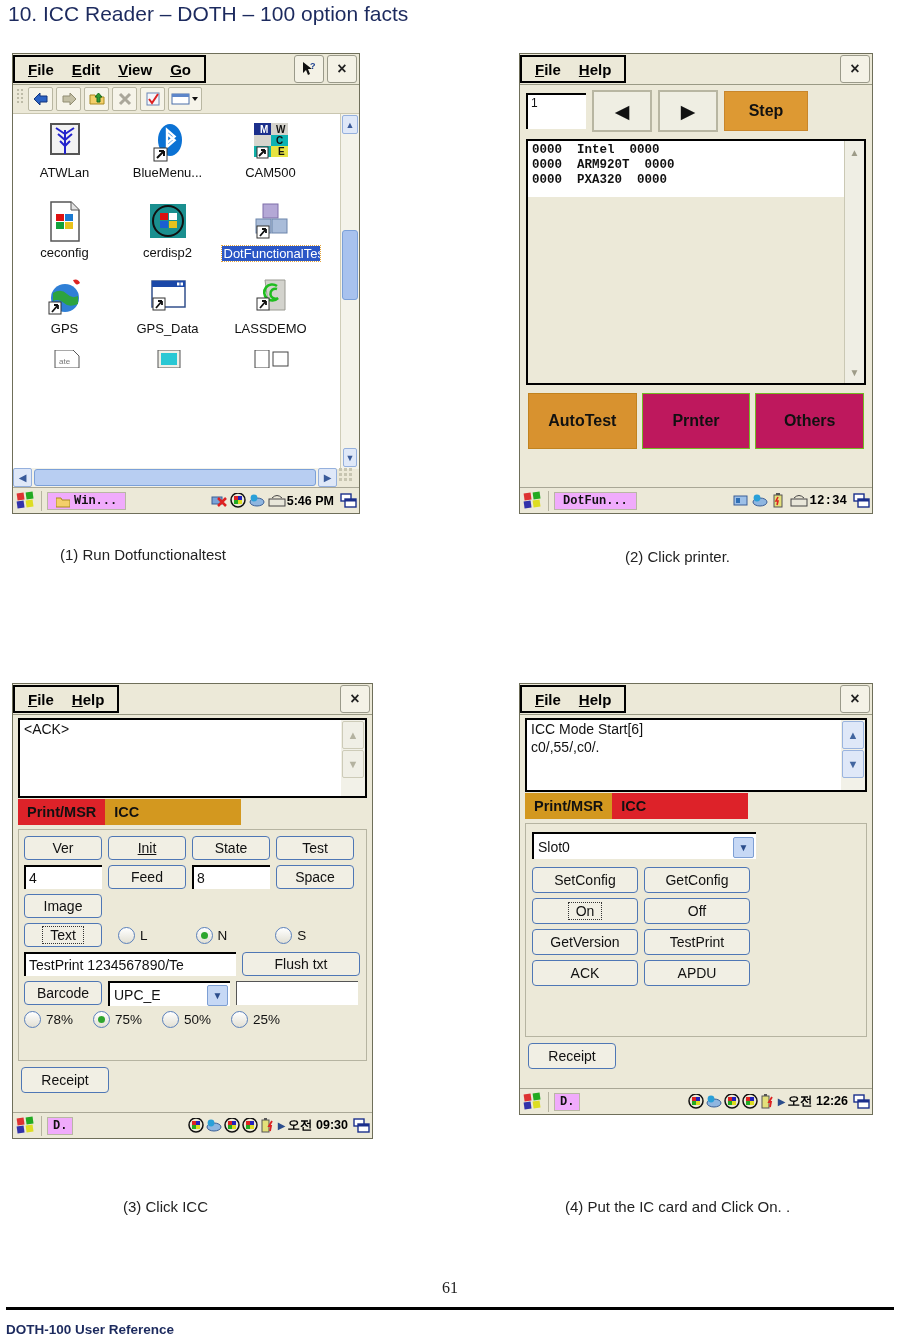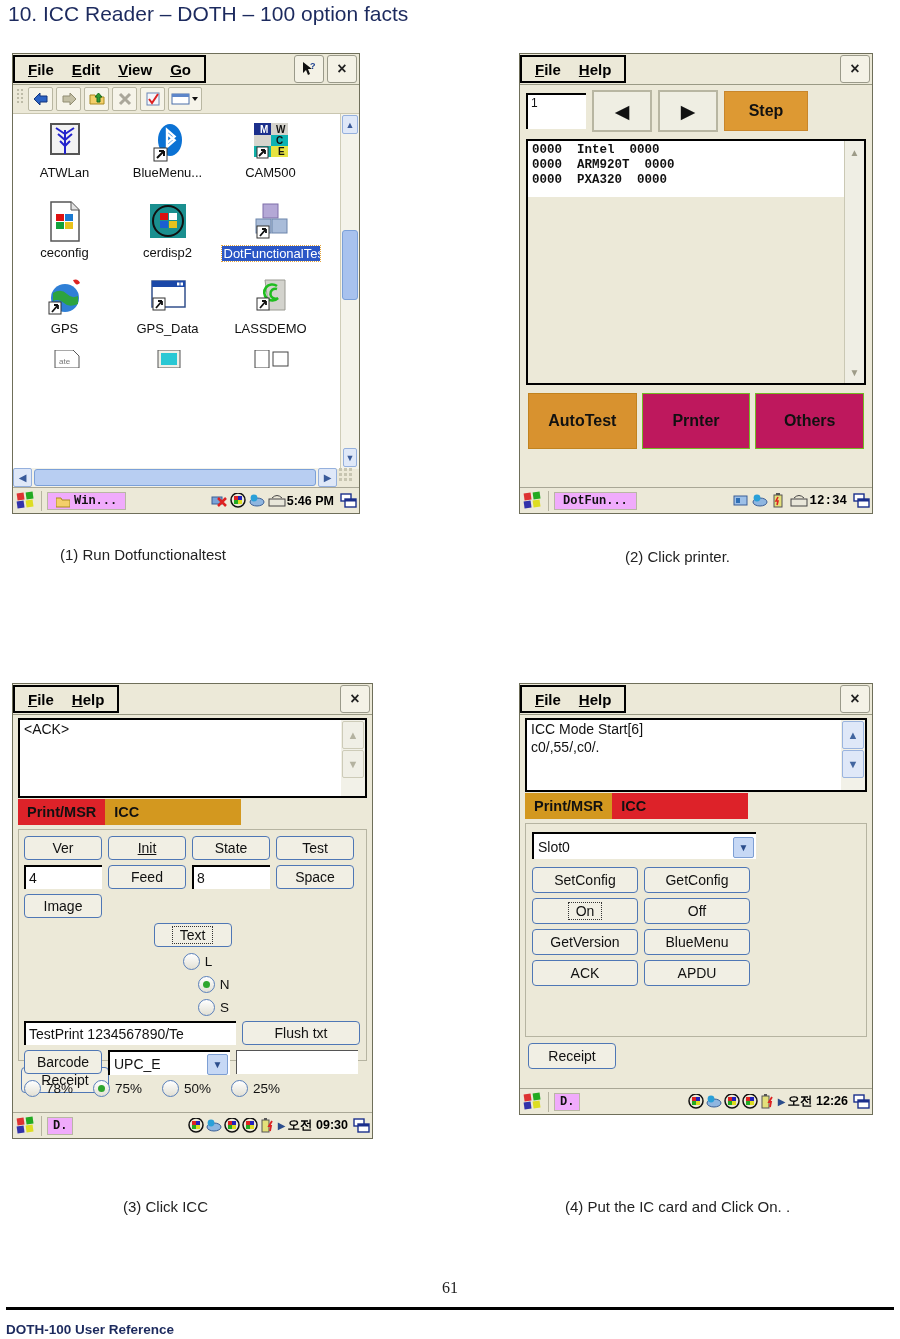--- a/index.html
+++ b/index.html
@@ -526,21 +526,21 @@
     </div>
     <div class="btnrow">
       <div class="tfield" style="width:78px;">4</div>
       <div class="btn3d" style="width:78px;">Feed</div>
       <div class="tfield" style="width:78px;">8</div>
       <div class="btn3d" style="width:78px;">Space</div>
     </div>
     <div class="btnrow">
       <div class="btn3d" style="width:78px;">Image</div>
     </div>
-    <div class="btnrow" style="align-items:center;flex-direction:column;">
+    <div class="btnrow" style="align-items:center;">
       <div class="btn3d focus" style="width:78px;">
           <span>Text</span>
         </div>
       <div class="radio" style="margin-left:10px;">
         <span class="rdot"></span>
         <span>L</span>
       </div>
       <div class="radio" style="margin-left:42px;">
         <span class="rdot on">
             <i></i>
@@ -692,21 +692,21 @@
       <div class="btn3d" style="width:106px;height:26px;">GetConfig</div>
     </div>
     <div class="btnrow">
       <div class="btn3d focus" style="width:106px;height:26px;">
           <span>On</span>
         </div>
       <div class="btn3d" style="width:106px;height:26px;">Off</div>
     </div>
     <div class="btnrow">
       <div class="btn3d" style="width:106px;height:26px;">GetVersion</div>
-      <div class="btn3d" style="width:106px;height:26px;">BlueMenu</div>
+      <div class="btn3d" style="width:106px;height:26px;">TestPrint</div>
     </div>
     <div class="btnrow">
       <div class="btn3d" style="width:106px;height:26px;">ACK</div>
       <div class="btn3d" style="width:106px;height:26px;">APDU</div>
     </div>
   </div>
 
   <div style="padding:6px 0 0 8px;">
     <div class="btn3d" style="width:88px;height:26px;">Receipt</div>
   </div>

